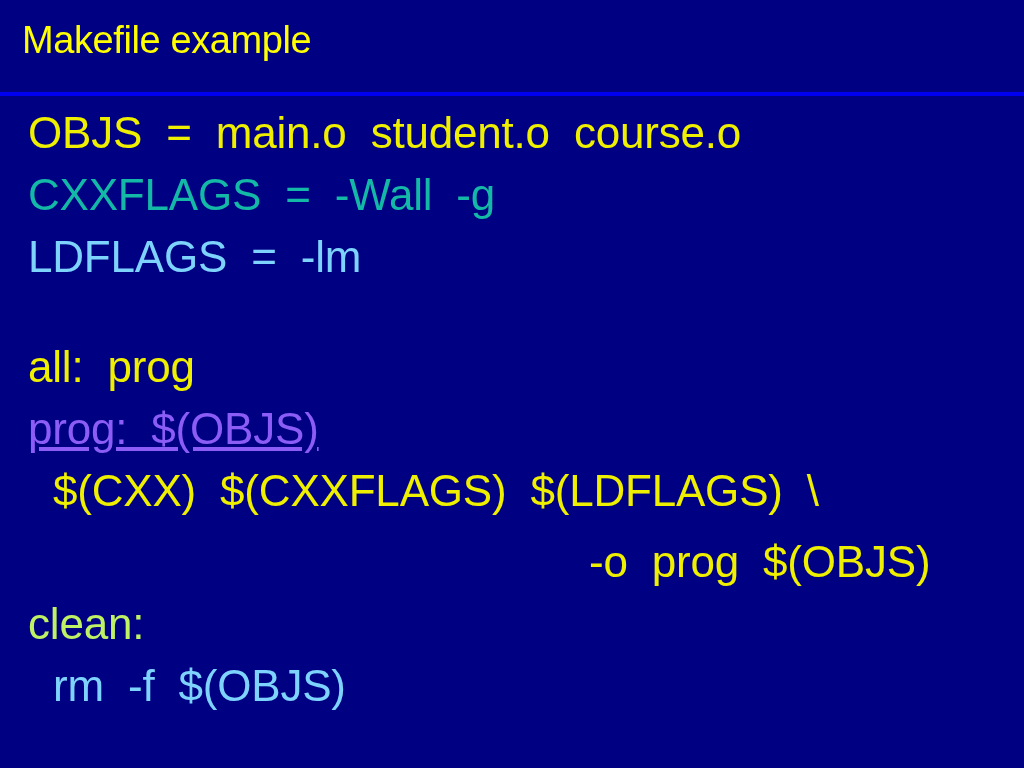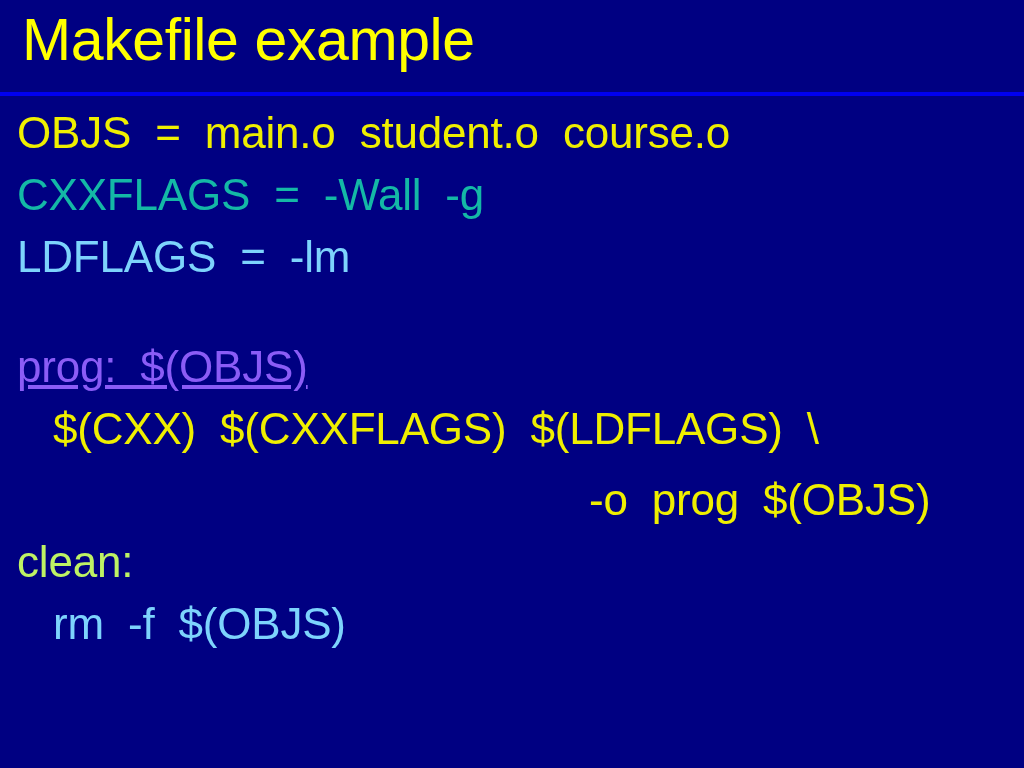--- a/index.html
+++ b/index.html
@@ -26,21 +26,21 @@
     position: absolute;
     left: 0;
     top: 0;
     width: 1024px;
     height: 92px;
   }
   #slide-title {
     position: absolute;
     left: 22px;
     top: 4px;
-    font-size: 59px;
+    font-size: 38px;
     line-height: 72px;
     color: #FFFF00;
     white-space: pre;
     letter-spacing: -0.4px;
     font-weight: normal;
     margin: 0;
   }
   #title-rule {
     position: absolute;
     left: 0;
@@ -57,21 +57,21 @@
     top: 102px;
     width: 1024px;
   }
   .code-line {
     color: #EFEF00;
     font-size: 44px;
     line-height: 62px;
     height: 62px;
     white-space: pre;
     letter-spacing: -0.2px;
-    padding-left: 17px;
+    padding-left: 28px;
     box-sizing: border-box;
   }
   .code-line.blank {
     height: 48px;
     line-height: 48px;
   }
   .code-line.indent-1 {
     padding-left: 53px;
   }
   .code-line.indent-deep {
@@ -87,20 +87,21 @@
   <div id="title-block">
     <h1 id="slide-title" style="color: rgb(255, 255, 0);">Makefile example</h1>
   </div>
   <div id="title-rule" style="background: rgb(0, 0, 238);"></div>
 
   <div id="code-block">
       <div class="code-line" style="color: rgb(239, 239, 0);">OBJS  =  main.o  student.o  course.o</div>
       <div class="code-line" style="color: #14b8a6;">CXXFLAGS  =  -Wall  -g</div>
       <div class="code-line" style="color: #7dd3fc;">LDFLAGS  =  -lm</div>
       <div class="code-line blank" style="color: rgb(239, 239, 0);">&nbsp;</div>
+      <div class="code-line" style="color: rgb(239, 239, 0);">all:  prog</div>
       <div class="code-line" style="color: #8b5cf6; text-decoration: underline;">prog:  $(OBJS)</div>
       <div class="code-line indent-1" style="color: rgb(239, 239, 0);">$(CXX)  $(CXXFLAGS)  $(LDFLAGS)  \</div>
       <div class="code-line indent-deep" style="color: rgb(239, 239, 0);">-o  prog  $(OBJS)</div>
       <div class="code-line" style="color: #bef264;">clean:</div>
       <div class="code-line indent-1" style="color: #7dd3fc;">rm  -f  $(OBJS)</div>
     </div>
 
 </div>
 
 </body></html>

